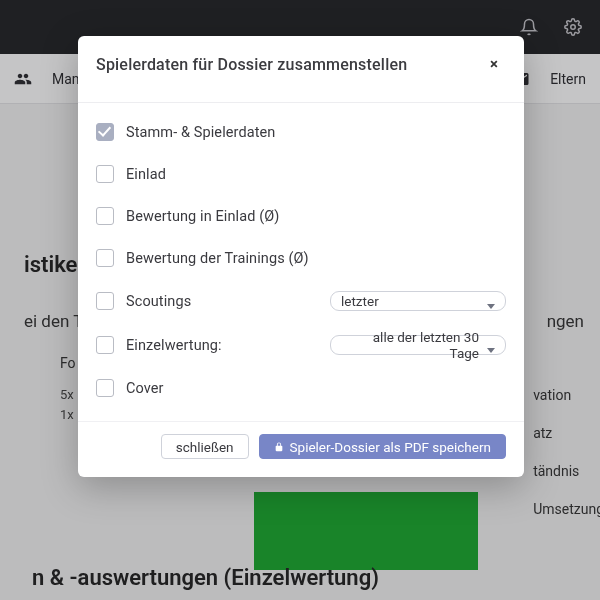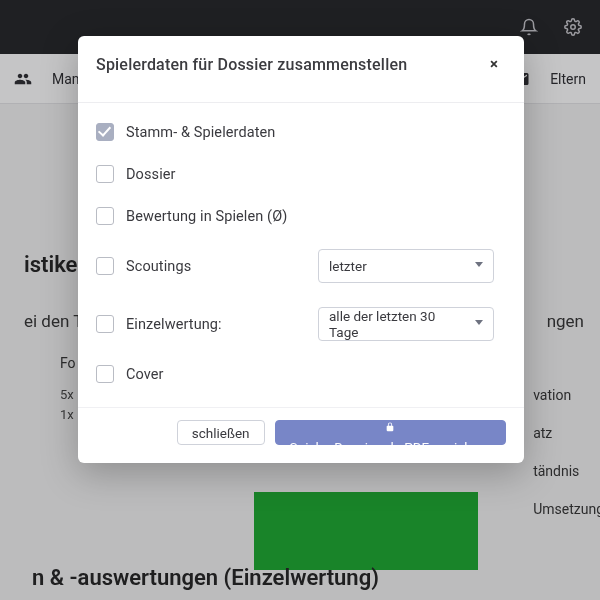--- a/index.html
+++ b/index.html
@@ -24,36 +24,36 @@
   .right-words { position:absolute; right:-4px; top:272px; font-size:14px; line-height:38px; color:#333; text-align:left;}
   .bottom-heading { position:absolute; left:8px; bottom:10px; width:100%; font-size:22px; font-weight:600; color:#222; padding-left:24px; }
 
   .dim-overlay { position:absolute; inset:0; background:rgba(25,25,28,0.25); }
 
   
   .modal { position:absolute; top:36px; left:78px; width:446px; background:#fff; border-radius:6px; box-shadow:0 10px 36px rgba(0,0,0,.25); z-index:10; }
   .modal-head { display:flex; align-items:center; justify-content:space-between; padding:16px 18px 26px 18px; border-bottom:1px solid #ededf0; }
   .modal-title { font-size:16px; color:#3c3c40; font-weight:500; letter-spacing:.2px; }
   .modal-close { width:24px; height:24px; display:flex; align-items:center; justify-content:center; color:#333; cursor:pointer; font-weight:700; font-size:15px;}
-  .modal-body { padding:8px 30px 4px 18px; }
+  .modal-body { padding:8px 18px 4px 18px;text-align:right; }
 
   .opt-row { display:flex; align-items:center; gap:12px; padding:12px 0; }
   .chk { width:18px; height:18px; border:1.5px solid #b9bcc4; border-radius:3px; background:#fff; flex:none; position:relative; cursor:pointer;}
   .chk.checked { background:#a9afc1; border-color:#a9afc1; }
   .chk.checked::after { content:""; position:absolute; left:4px; top:0px; width:5px; height:10px; border:solid #fff; border-width:0 2px 2px 0; transform:rotate(42deg); }
   .opt-label { font-size:14.5px; color:#3a3a3f; letter-spacing:.1px; }
   .opt-row .select { margin-left:auto; }
 
-  .select { position:relative; width:176px; height:34px; border:1px solid #cfd2da; border-radius:4px; background:#fff; display:flex; align-items:center; padding:0 26px 0 10px; font-size:13.5px; color:#3a3a3f; cursor:pointer;}
+  .select { position:relative; width:176px; height:20px; border:1px solid #cfd2da; border-radius:9px; background:#fff; display:flex; align-items:center; padding:0 26px 0 10px; font-size:13.5px; color:#3a3a3f; cursor:pointer;}
   .select::after { content:""; position:absolute; right:10px; top:12px; width:0; height:0; border-left:4px solid transparent; border-right:4px solid transparent; border-top:5px solid #6e7280; }
 
   .modal-foot { padding:12px 18px 18px 18px; display:flex; justify-content:flex-end; gap:10px; border-top:1px solid #f0f0f3; margin-top:8px;}
   .btn { height:25px; border-radius:4px; font-size:13.5px; display:flex; align-items:center; padding:0 14px; cursor:pointer; gap:6px;}
   .btn-secondary { background:#fff; border:1px solid #cfd2da; color:#3a3a3f; }
-  .btn-primary { background:#7886c7; border:1px solid #7886c7; color:#fff;flex-direction:column; }
+  .btn-primary { background:#7886c7; border:1px solid #7886c7; color:#fff; }
   .btn-primary .lock { width:10px; height:12px; }
   .btn-primary .lock svg { display:block; }
 </style>
 </head>
 <body>
 
 <div class="topbar">
   <span class="topicon">
     <svg width="18" height="18" viewBox="0 0 24 24" fill="none" stroke="#c7c7cc" stroke-width="2">
         <path d="M18 8a6 6 0 10-12 0c0 7-3 9-3 9h18s-3-2-3-9"></path>
@@ -113,28 +113,32 @@
   </div>
   <div class="modal-body">
 
     <div class="opt-row">
       <span class="chk checked"></span>
       <span class="opt-label">Stamm- &amp; Spielerdaten</span>
     </div>
 
     <div class="opt-row">
       <span class="chk"></span>
-      <span class="opt-label">Dossier</span>
+      <span class="opt-label">Einlad</span>
     </div>
 
     <div class="opt-row">
       <span class="chk"></span>
-      <span class="opt-label">Bewertung in Spielen (Ø)</span>
+      <span class="opt-label">Bewertung in Einlad (Ø)</span>
     </div>
 
+    <div class="opt-row">
+      <span class="chk"></span>
+      <span class="opt-label">Bewertung der Trainings (Ø)</span>
+    </div>
 
     <div class="opt-row">
       <span class="chk"></span>
       <span class="opt-label">Scoutings</span>
       <div class="select">
         <span>letzter</span>
       </div>
     </div>
 
     <div class="opt-row">

